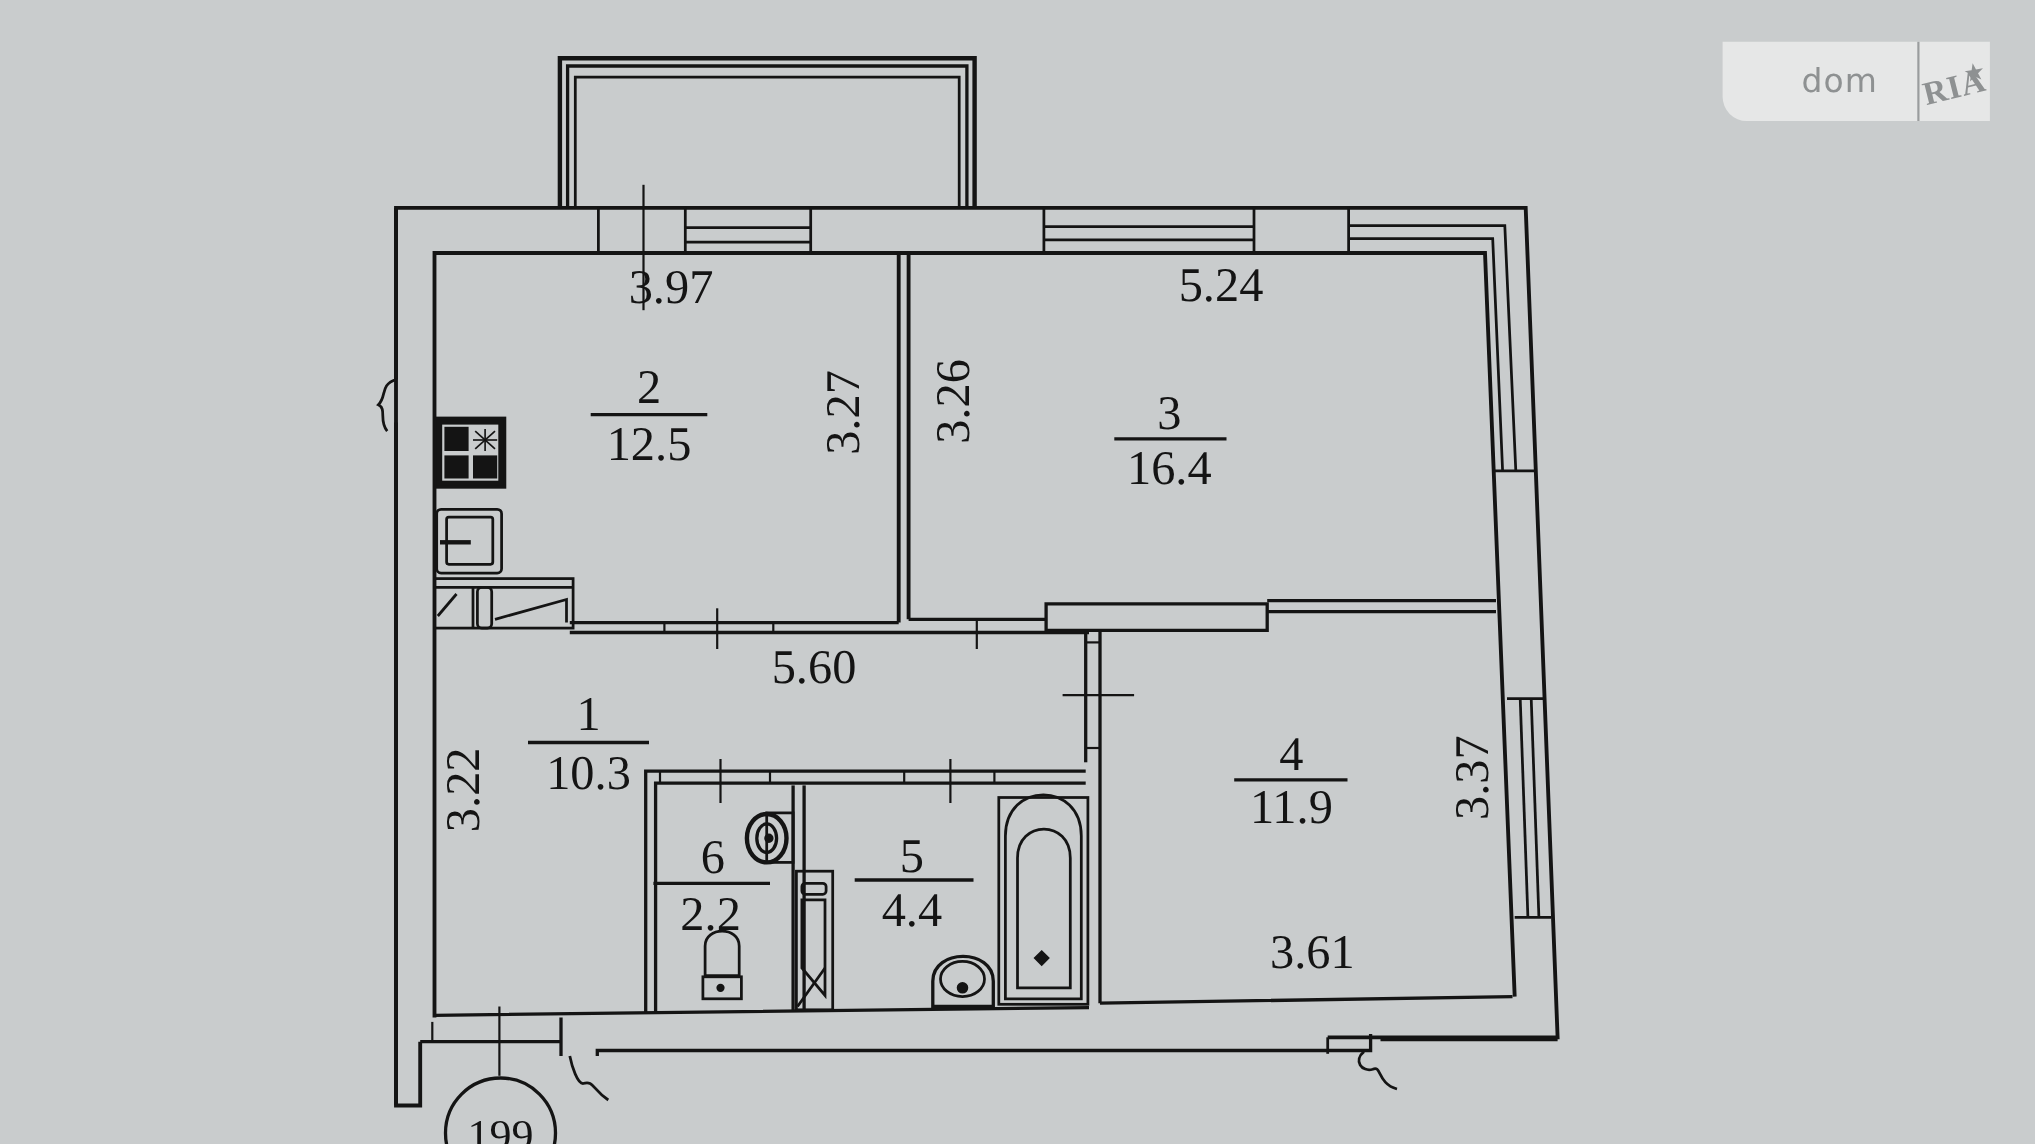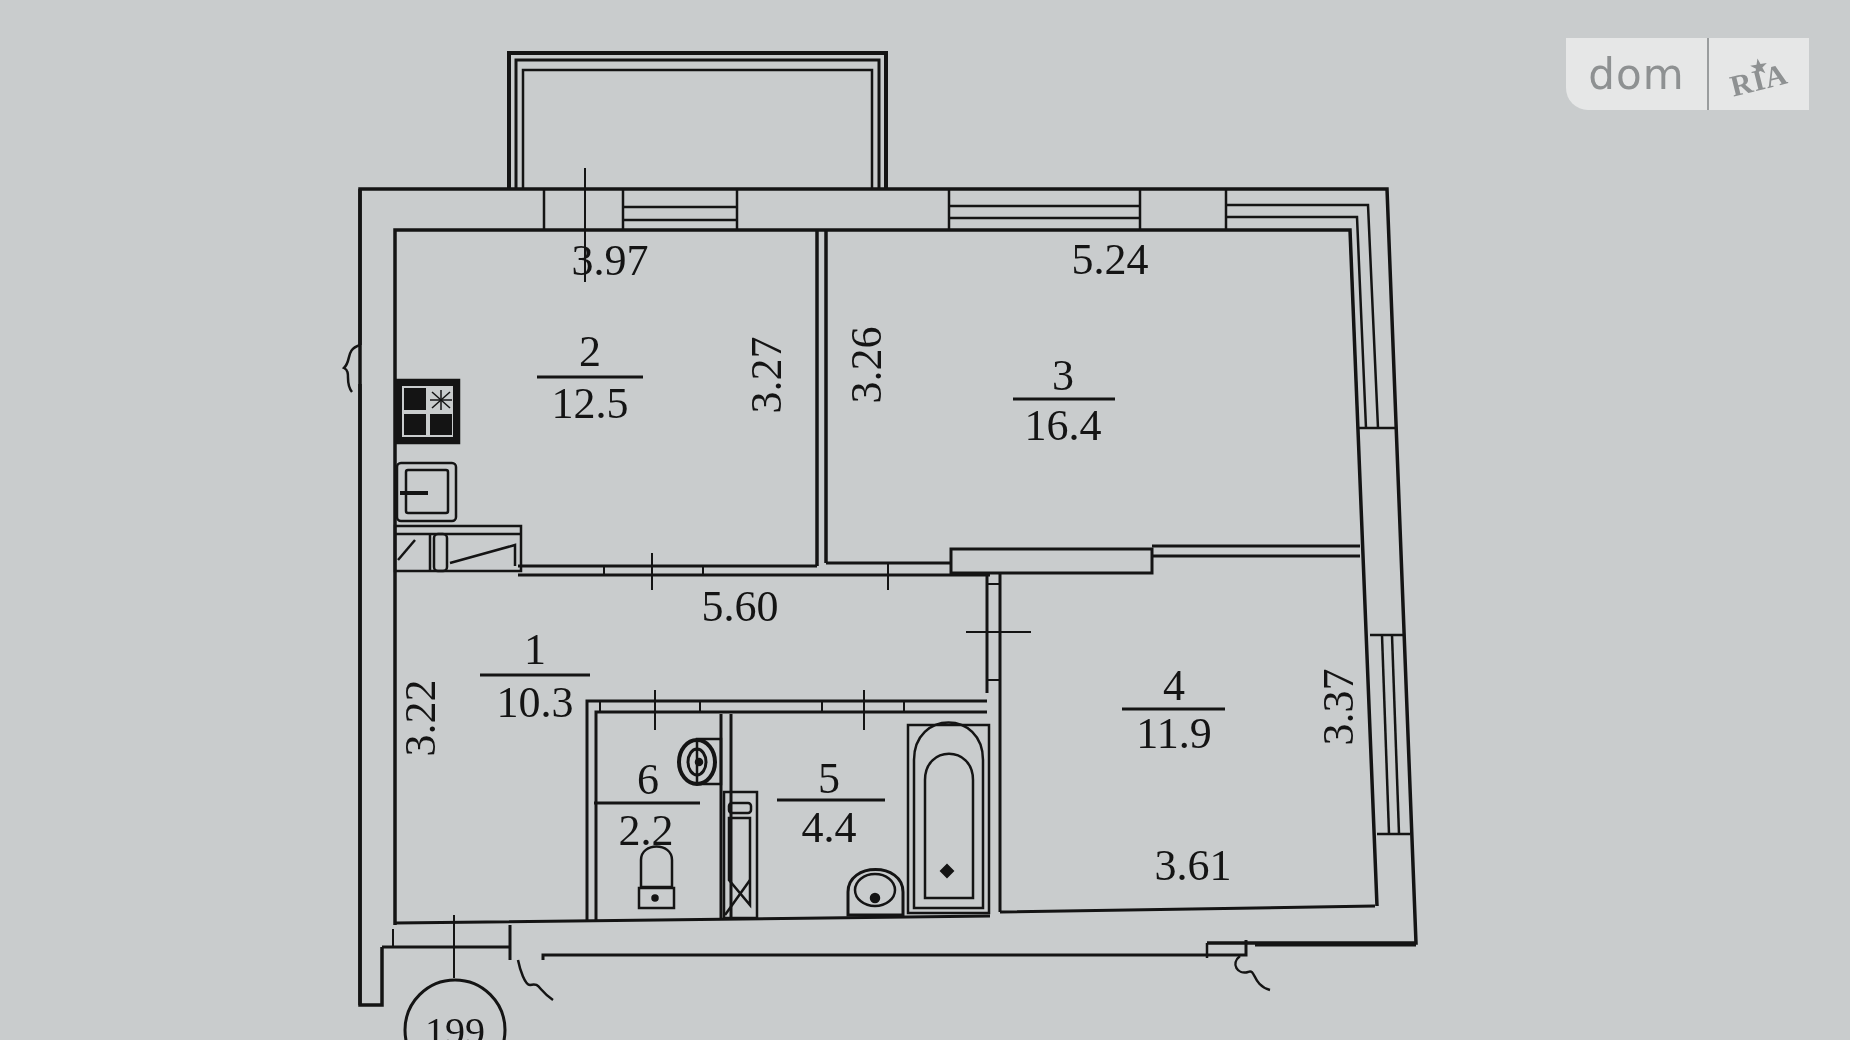--- a/index.html
+++ b/index.html
@@ -10,23 +10,24 @@
     font-family: "Liberation Serif", "DejaVu Serif", serif;
   }
   #plan-svg { position: absolute; left: 0; top: 0; }
   .dim { font-family: "Liberation Serif", serif; fill: #141414; }
   .logo {
     position: absolute; left: 1566px; top: 38px; width: 243px; height: 72px;
     background: #e6e7e7; border-radius: 0 0 0 22px; display: flex; align-items: stretch;
   }
   .logo .dom {
     width: 141px; display: flex; align-items: center; justify-content: center;
-    font-family: "DejaVu Sans", sans-serif; font-size: 42px; color: #8e9192;
+    font-family: "DejaVu Sans", sans-serif; font-size: 30px; color: #8e9192;
     letter-spacing: 1px; padding-top: 0px;
     border-right: 2px solid #9a9d9e;
+    padding-left: 36px;
   }
   .logo .ria {
     flex: 1; position: relative; display: flex; align-items: center; justify-content: center;
   }
   .logo .ria span {
     font-family: "Liberation Serif", serif; font-weight: bold; font-size: 30px;
     color: #8e9192; transform: rotate(-14deg); display: inline-block; margin-top: 12px;
     letter-spacing: 1px;
   }
   .logo .ria .star {

